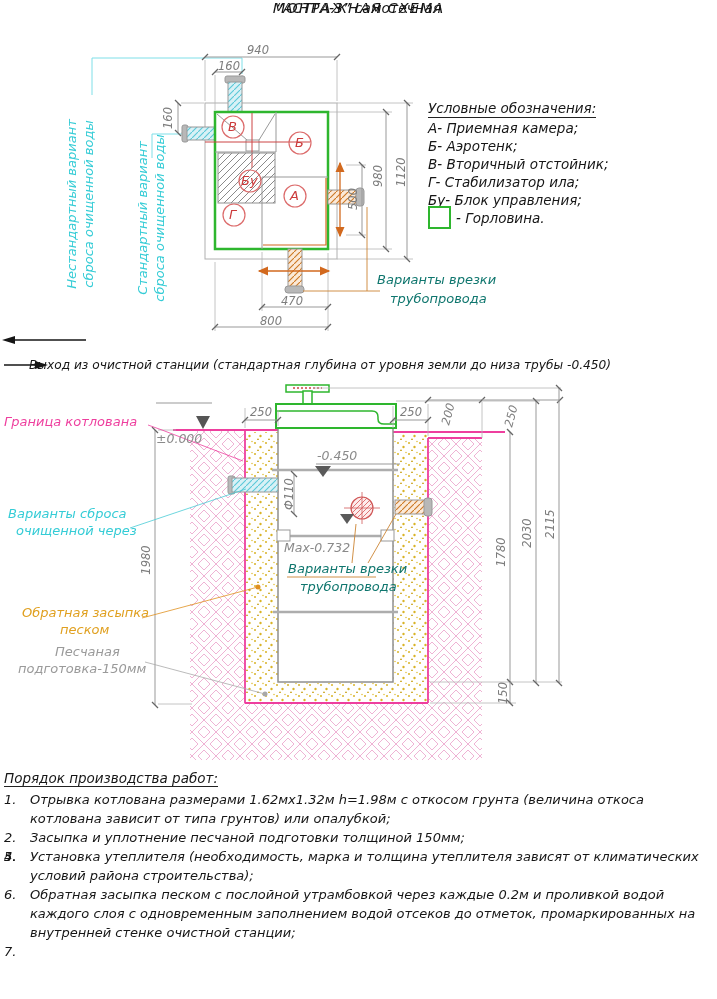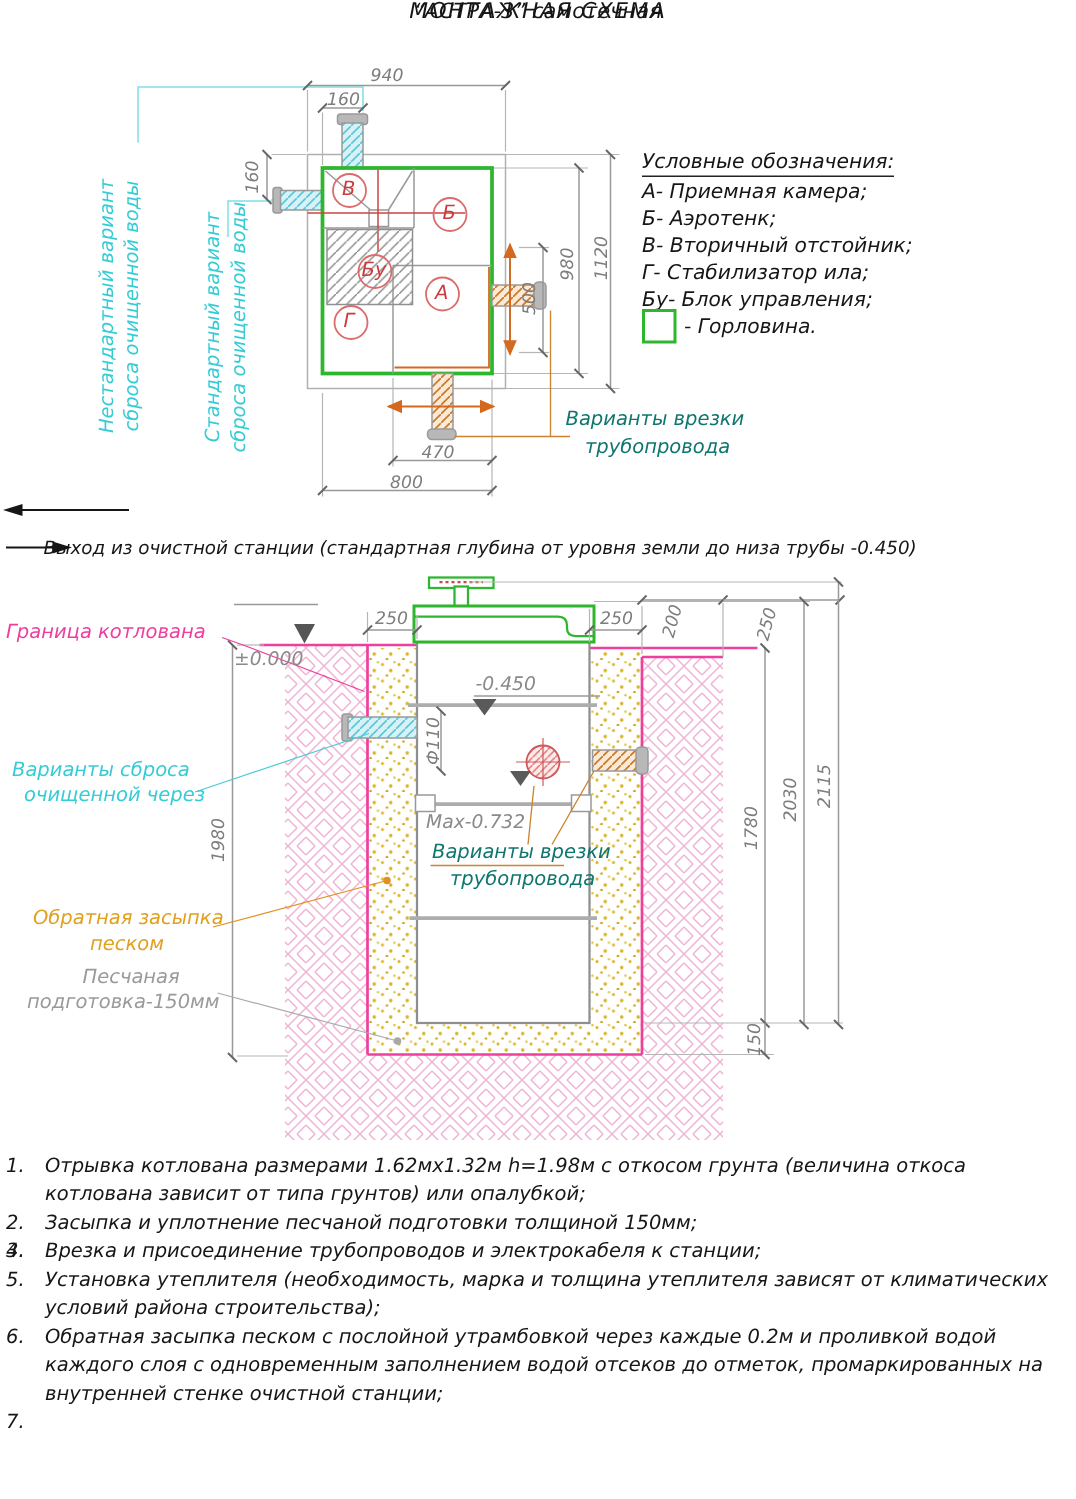--- a/index.html
+++ b/index.html
@@ -313,34 +313,34 @@
 <div class="t sandt lbl" style="left:60px;top:622px;">песком</div>
 <div class="t grayt lbl" style="left:55px;top:644px;">Песчаная</div>
 <div class="t grayt lbl" style="left:18px;top:661px;">подготовка-150мм</div>
 <div class="t dim rot" style="left:131px;top:553px;">1980</div>
 <div class="t dim rot" style="left:486px;top:545px;">1780</div>
 <div class="t dim rot" style="left:512px;top:526px;">2030</div>
 <div class="t dim rot" style="left:535px;top:517px;">2115</div>
 <div class="t dim rot" style="left:492px;top:686px;">150</div>
 
 <div class="wl">
+  <div class="wl-title">Порядок производства работ:</div>
   <div class="wl-row">
     <span class="wl-num">1.</span>
     <span>Отрывка котлована размерами 1.62мх1.32м h=1.98м с откосом грунта (величина откоса котлована зависит от типа грунтов) или опалубкой;</span>
   </div>
   <div class="wl-row">
     <span class="wl-num">2.</span>
     <span>Засыпка и уплотнение песчаной подготовки толщиной 150мм;</span>
   </div>
   <div class="wl-row">
     <span class="wl-num">3.</span>
   </div>
   <div class="wl-row">
     <span class="wl-num">4.</span>
-    <span>Врезка и присоединение трубопроводов и электрокабеля к станции;</span>
   </div>
   <div class="wl-row">
     <span class="wl-num">5.</span>
     <span>Установка утеплителя (необходимость, марка и толщина утеплителя зависят от климатических условий района строительства);</span>
   </div>
   <div class="wl-row">
     <span class="wl-num">6.</span>
     <span>Обратная засыпка песком с послойной утрамбовкой через каждые 0.2м и проливкой водой каждого слоя с одновременным заполнением водой отсеков до отметок, промаркированных на внутренней стенке очистной станции;</span>
   </div>
   <div class="wl-row">

